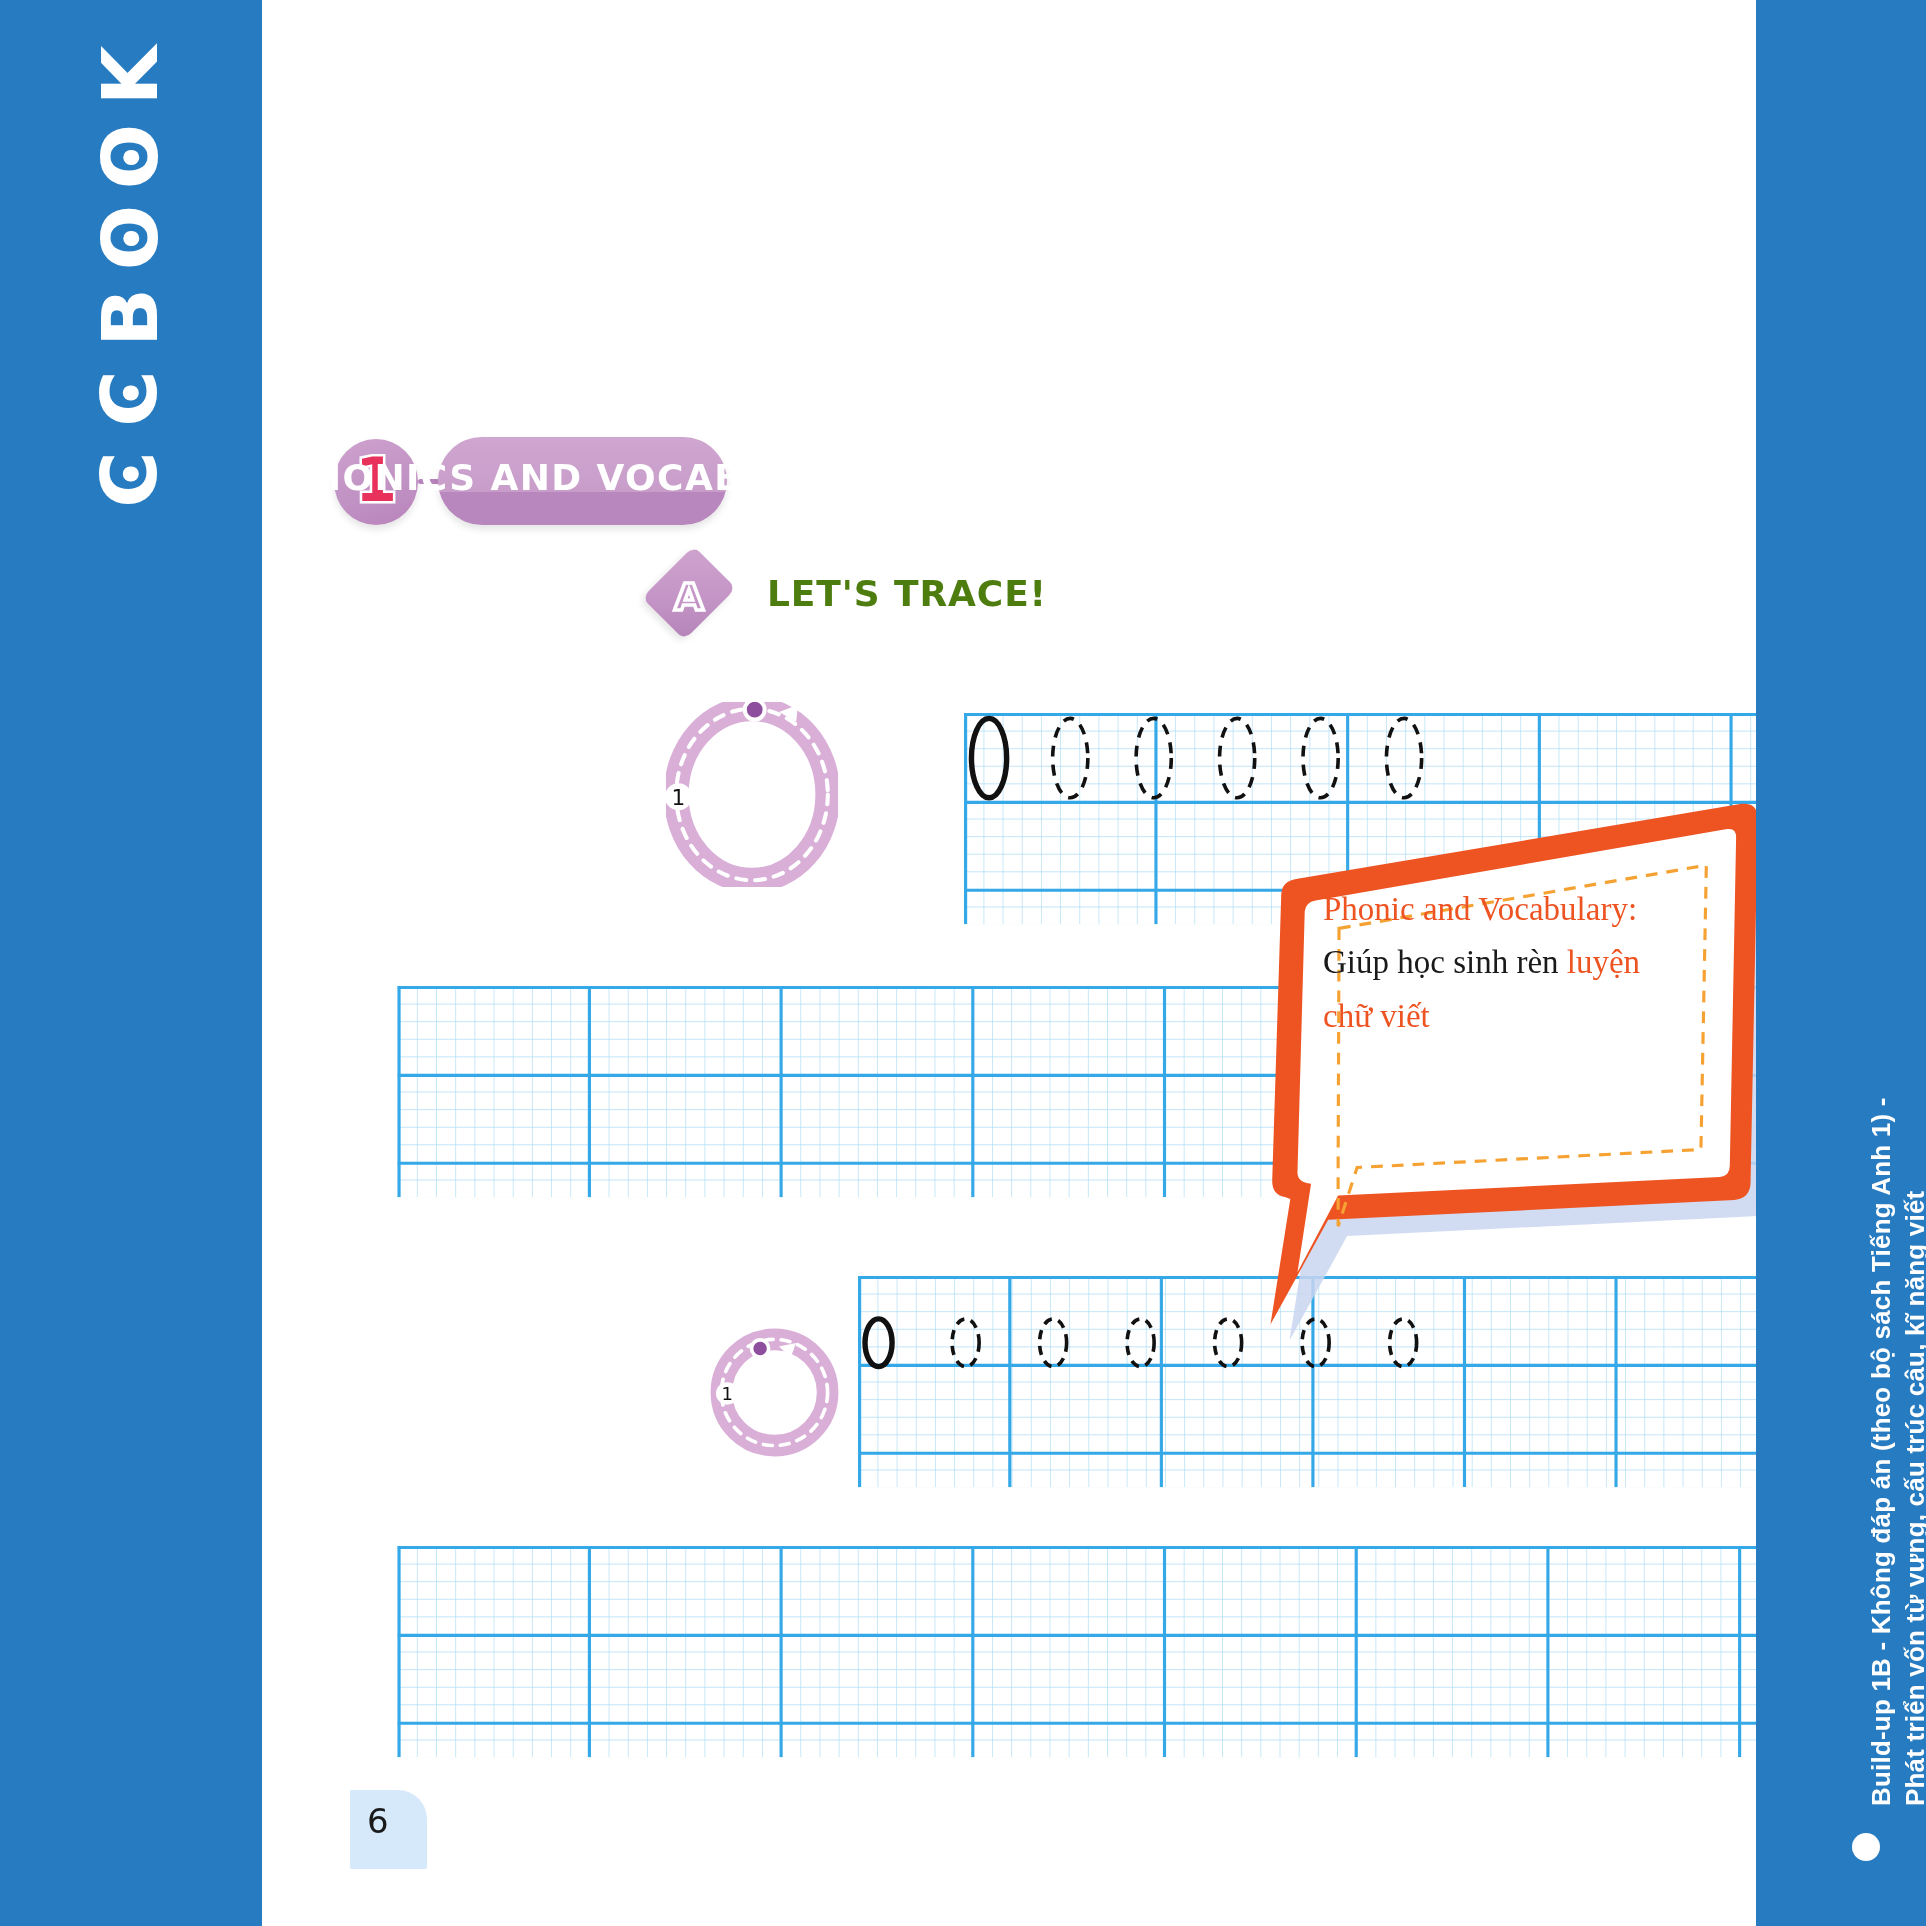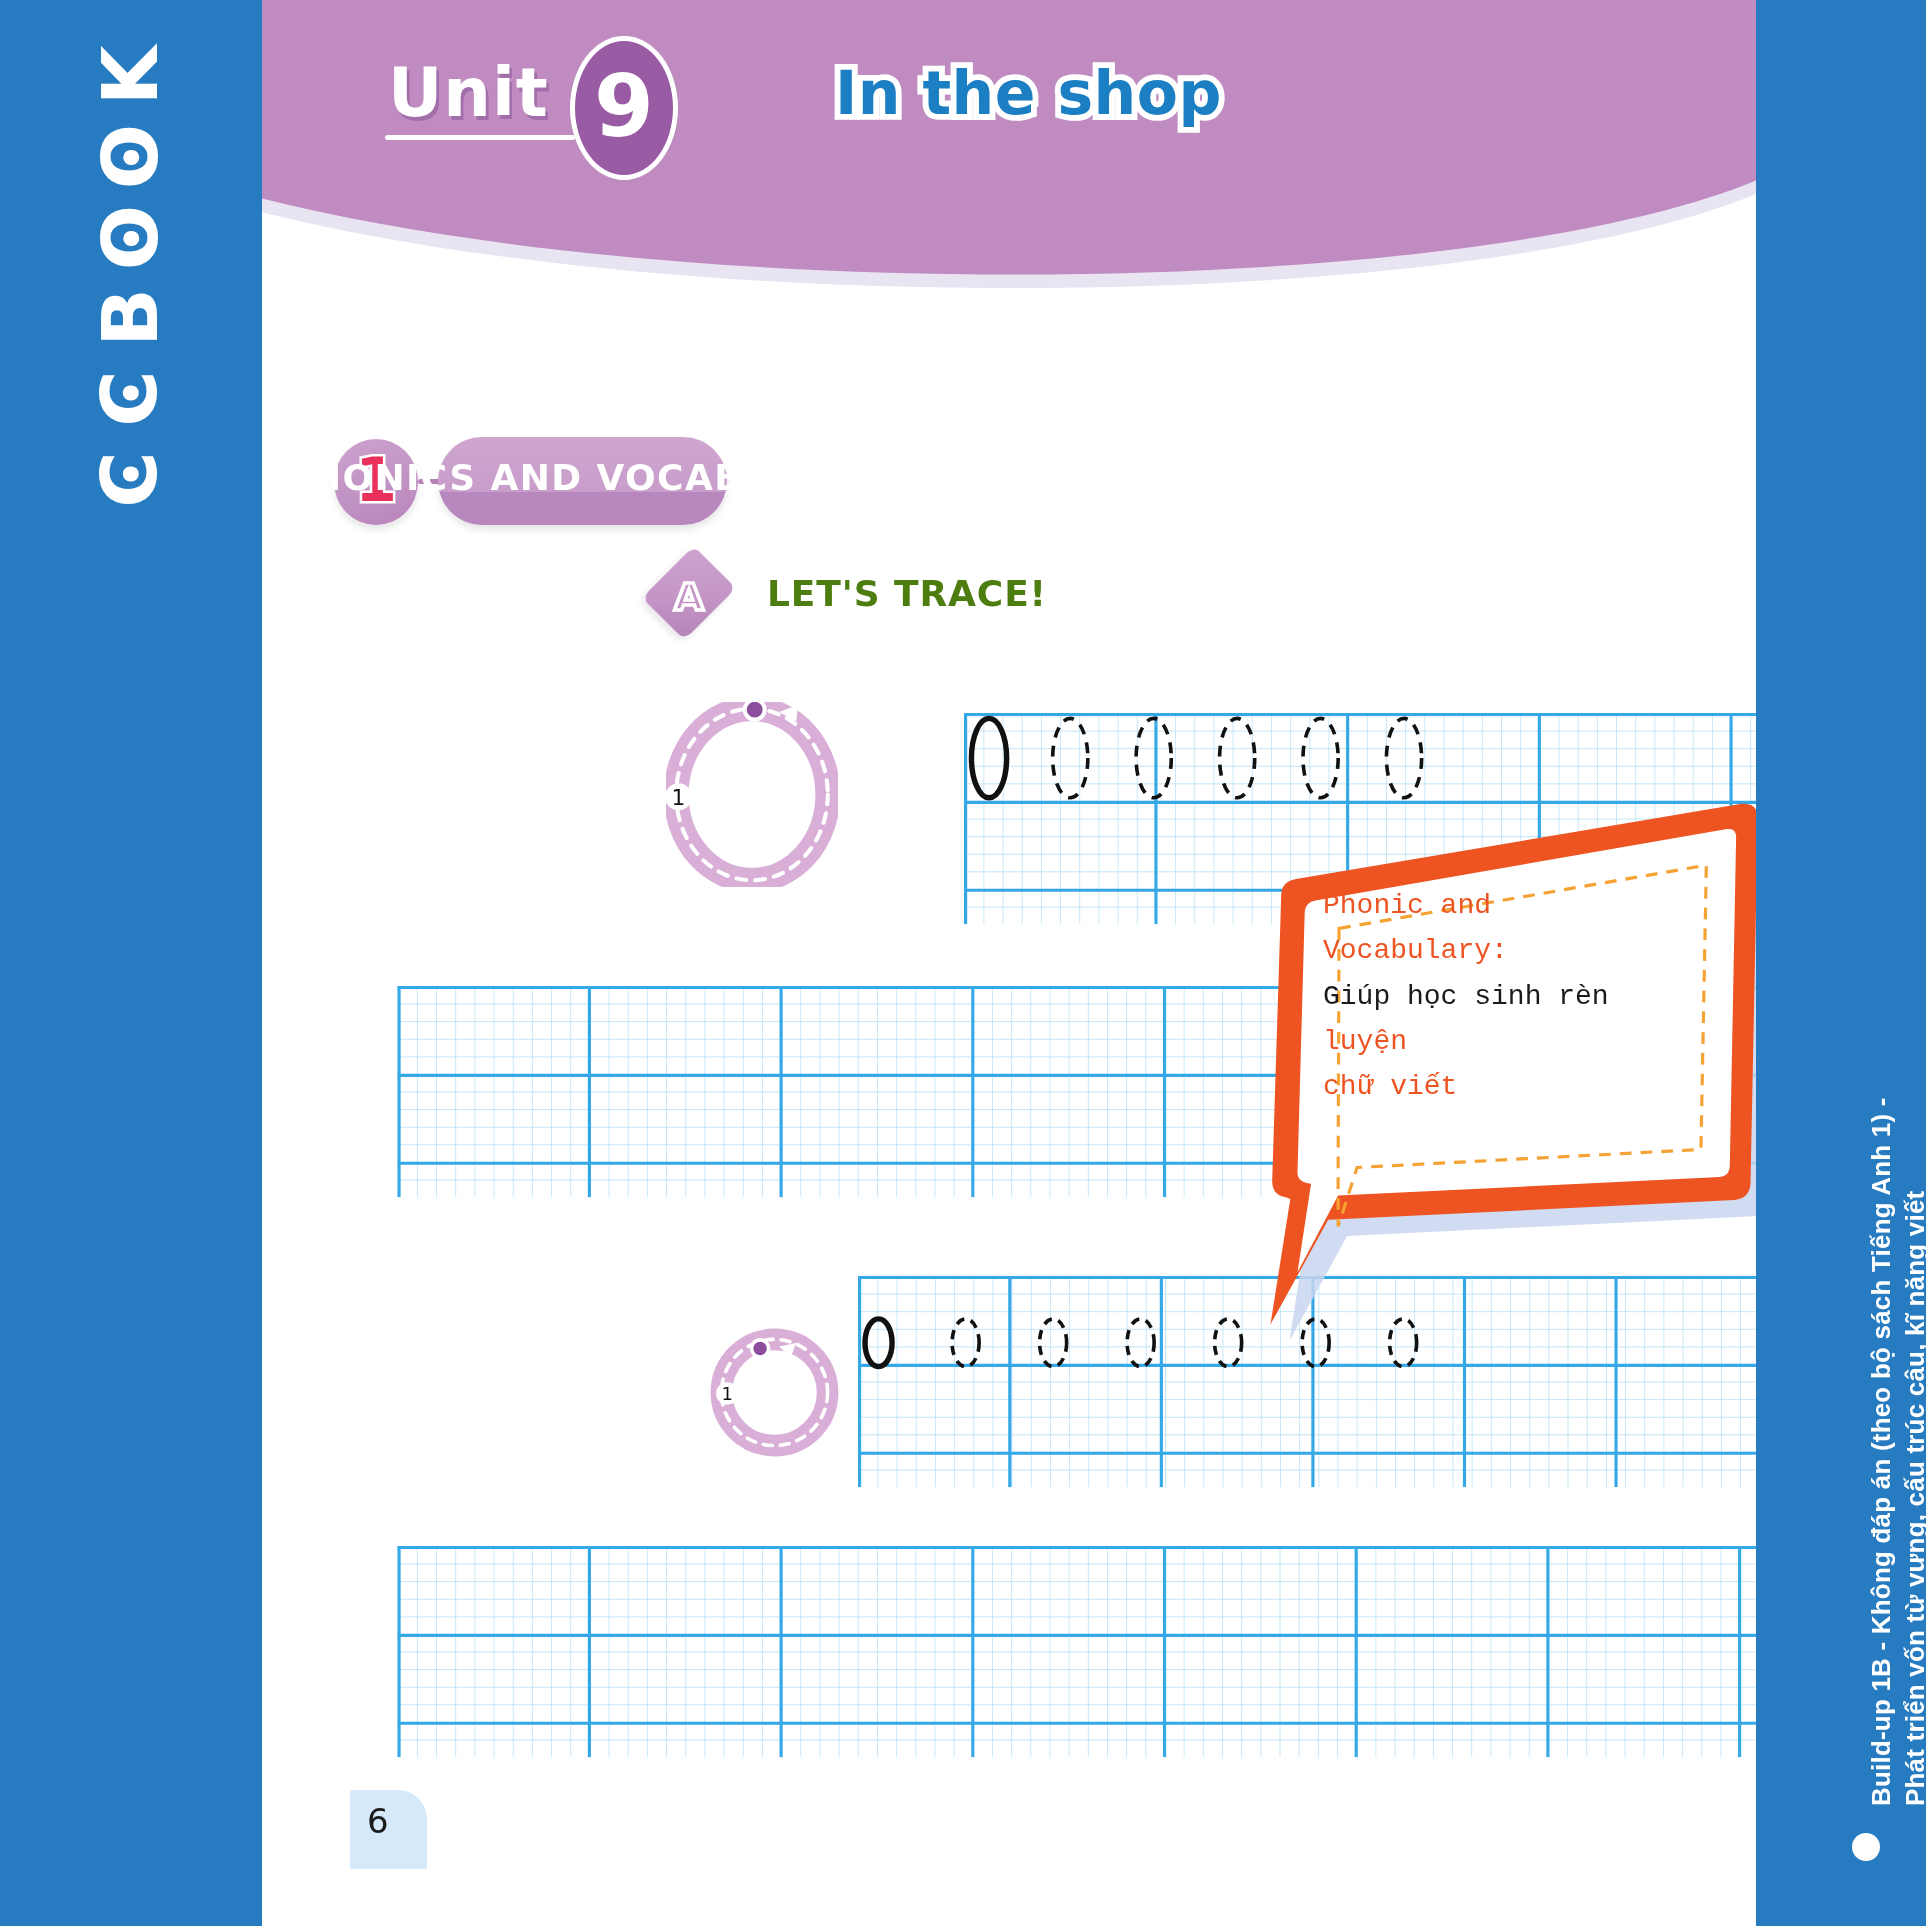--- a/index.html
+++ b/index.html
@@ -185,24 +185,24 @@
   
   #callout{
     position:absolute;
     left:1000px;top:793px;
     width:497px;height:546px;
   }
   #callout-text{
     position:absolute;
     left:61px;top:90px;
     width:361px;
-    font-size:28px;
+    font-size:33px;
     line-height:1.62;
     color:#1a1a1a;
-    font-family:Liberation Mono, monospace;
+    font-family:Liberation Serif, serif;
   }
   .accent{color:#EE5322;}
   
   #page-num-shape{
     position:absolute;left:88px;top:1790px;
     width:77px;height:79px;
     background:#D6E9FA;
     border-radius:1.8px 29px 1.8px 1.8px;
   }
   #page-num{
@@ -230,32 +230,20 @@
   <div id="right-rail">
     <div id="rail-text-wrap">
       <span class="rail-line" id="rail-line-1">Build-up 1B - Không đáp án (theo bộ sách Tiếng Anh 1) -</span>
       <span class="rail-line" id="rail-line-2">Phát triển vốn từ vựng, cấu trúc câu, kĩ năng viết</span>
       <span id="rail-bullet"></span>
     </div>
   </div>
 
   <div id="paper">
 
-    <div id="header">
-      <svg width="1494" height="316" viewBox="0 0 3310 700">
-        <path d="M0,0 H3310 V430 C2680,690 960,710 0,470 Z" fill="#E8E4F2"></path>
-        <path d="M0,0 H3310 V400 C2680,660 960,680 0,440 Z" fill="#C08BC1"></path>
-      </svg>
-      <div id="unit-label">Unit</div>
-      <div id="unit-rule"></div>
-      <div id="unit-badge">
-        <span id="unit-number">9</span>
-      </div>
-      <div id="header-title">In the shop</div>
-    </div>
 
     <div id="section-1">
       <div id="section-num-badge">
         <span id="section-num">1</span>
       </div>
       <div id="section-dash"></div>
       <div id="section-pill">
         <span id="section-pill-label">PHONICS AND VOCABULARY</span>
       </div>
     </div>

